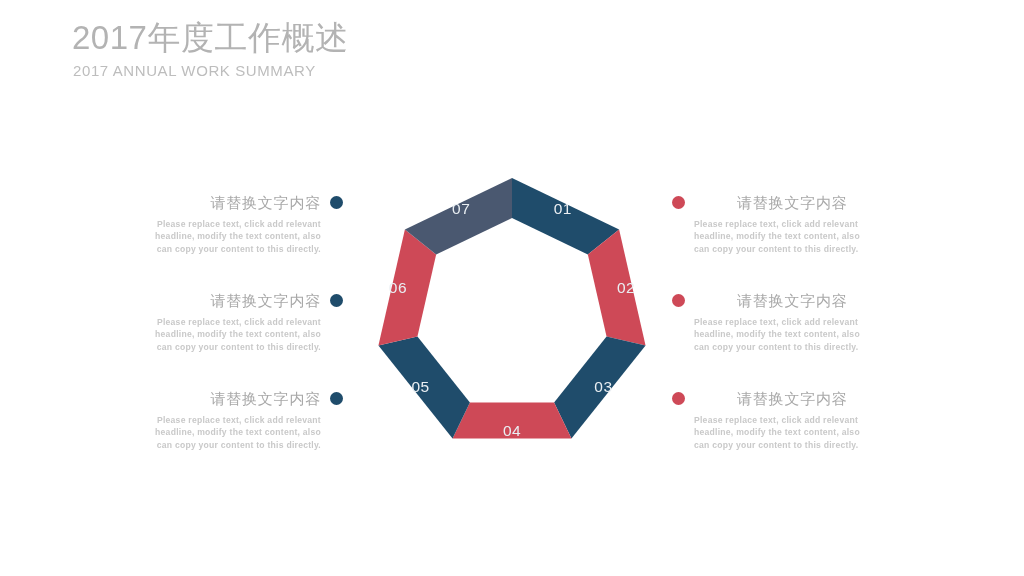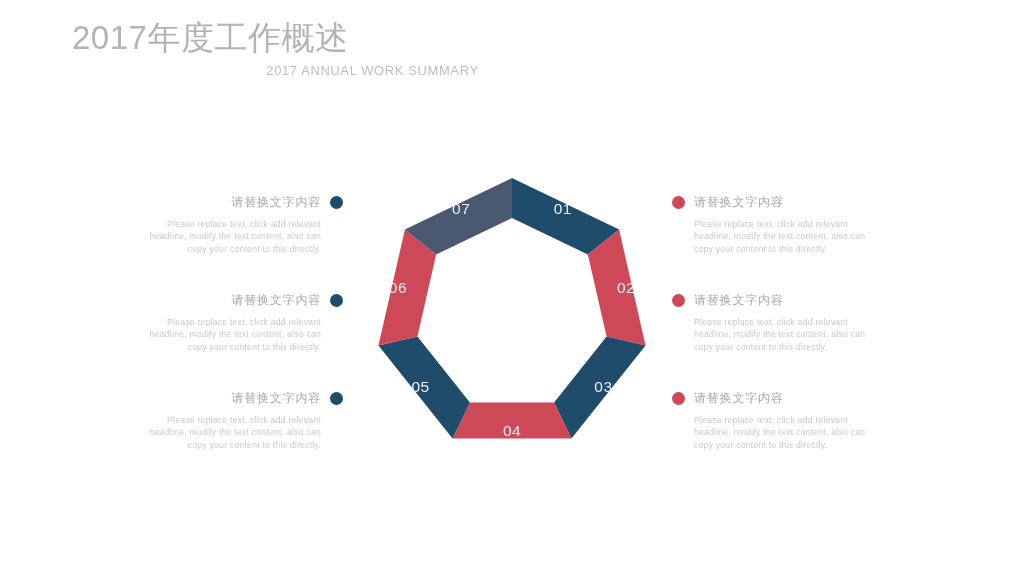--- a/index.html
+++ b/index.html
@@ -29,28 +29,27 @@
   .slide-title {
     font-size: 33px;
     line-height: 40px;
     color: #b3b3b3;
     font-weight: 400;
     letter-spacing: 0.5px;
     white-space: nowrap;
     margin: 0;
   }
   .slide-subtitle {
-    font-size: 13px;
+    font-size: 15px;
     line-height: 18px;
     color: #bdbdbd;
     font-weight: 400;
     letter-spacing: 0.6px;
     white-space: nowrap;
     margin: 4px 0 0 1px;
-    text-align: center;
   }
 
   
   .diagram {
     position: absolute;
     left: 362px;
     top: 165px;
     width: 300px;
     height: 300px;
   }
@@ -81,32 +80,34 @@
     gap: 9px;
     height: 19px;
   }
   .callout .dot {
     width: 13px;
     height: 13px;
     border-radius: 50%;
     flex: 0 0 13px;
   }
   .callout .head-title {
-    font-size: 12px;
+    font-size: 15px;
     line-height: 19px;
     color: #a8a8a8;
     letter-spacing: 0.8px;
     white-space: nowrap;
+    margin-left: 43px;
   }
   .callout .body-text {
     margin-top: 6px;
     font-size: 8.6px;
     line-height: 12.4px;
     color: #c9c9c9;
     letter-spacing: 0.25px;
+    font-weight: bold;
   }
 
   
   .callout.left {
     left: 138px;
   }
   .callout.left .head-row {
     justify-content: flex-end;
   }
   .callout.left .head-row .dot {

